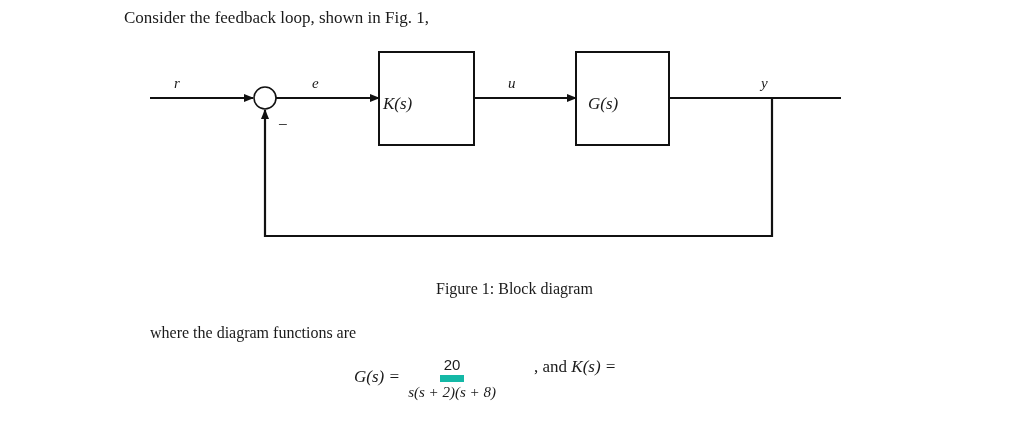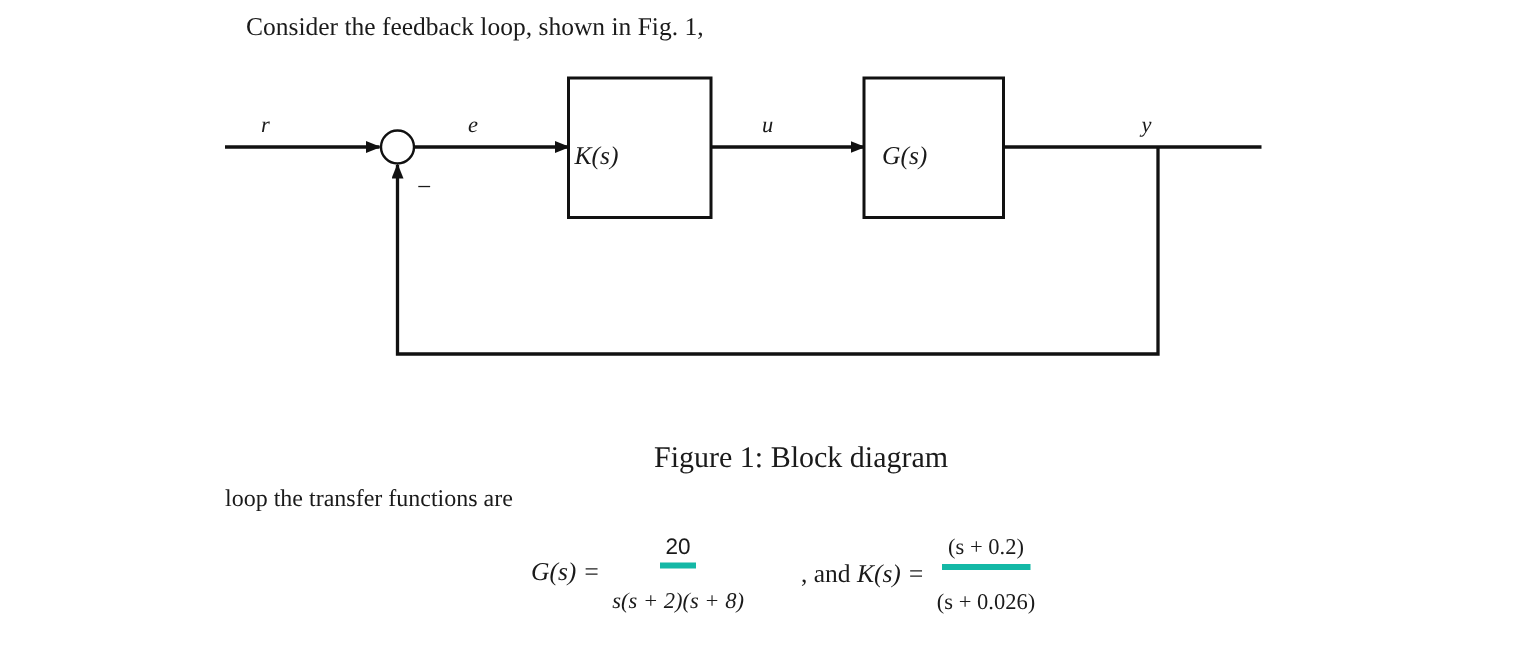--- a/index.html
+++ b/index.html
@@ -1,28 +1,28 @@
 <!DOCTYPE html>
 <html><head>
 <meta charset="utf-8">
 <style>
   html, body { margin:0; padding:0; background:#ffffff; }
   body { width:1024px; height:437px; position:relative; overflow:hidden;
          font-family: "DejaVu Serif", "Liberation Serif", serif; color:#1a1a1a; }
   .txt { position:absolute; white-space:nowrap; font-family: "Liberation Serif", "DejaVu Serif", serif; }
-  .intro { left:124px; top:8px; font-size:17px;margin-left:40px; }
+  .intro { left:124px; top:8px; font-size:17px; }
   .where { left:150px; top:324px; font-size:16px; }
-  .caption { left:436px; top:280px; font-size:20px;margin-top:14px; }
+  .caption { left:436px; top:280px; font-size:16px; }
   svg.diagram { position:absolute; left:0; top:0; }
   .lbl { font-family:"Liberation Serif","DejaVu Serif",serif; font-style:italic; font-size:15px; fill:#1a1a1a; }
   .blk { font-family:"Liberation Serif","DejaVu Serif",serif; font-size:17px; fill:#1a1a1a; }
   .eq { position:absolute; font-family:"Liberation Serif","DejaVu Serif",serif; font-size:17px; }
   .frac { display:inline-flex; flex-direction:column; align-items:center; vertical-align:middle; }
-  .frac .num { padding:0 4px 2px; border-bottom:4px solid #14b8a6; font-size:15px; }
-  .frac .den { padding:2px 4px 0; font-size:15px;margin-top:12px; }
+  .frac .num { padding:0 4px 2px; border-bottom:7px solid #14b8a6; font-size:15px; }
+  .frac .den { padding:2px 4px 0; font-size:15px; }
 </style>
 </head>
 <body>
 
 <div class="txt intro">Consider the feedback loop, shown in Fig. 1,</div>
 
 <svg class="diagram" width="1024" height="437">
   <defs>
     <marker id="arr" markerWidth="10" markerHeight="8" refX="9" refY="4" orient="auto" markerUnits="userSpaceOnUse">
       <path d="M0,0 L10,4 L0,8 z" fill="#111"></path>
@@ -48,30 +48,26 @@
   <text class="lbl" x="174" y="88">r</text>
   <text class="lbl" x="312" y="88">e</text>
   <text class="lbl" x="508" y="88">u</text>
   <text class="lbl" x="761" y="88">y</text>
   <text class="blk" x="278" y="130">−</text>
   <text class="blk" x="383" y="109" font-style="italic">K(s)</text>
   <text class="blk" x="588" y="109" font-style="italic">G(s)</text>
 </svg>
 
 <div class="txt caption">Figure 1: Block diagram</div>
-<div class="txt where">loop the transfer functions are</div>
+<div class="txt where">where the diagram functions are</div>
 
 <div class="eq" style="left:354px; top:356px;">
   <span style="font-style:italic;text-align:center;">G(s) =</span>
   <span class="frac">
     <span class="num" style="font-family:'Liberation Sans','DejaVu Sans',sans-serif;">20</span>
     <span class="den" style="font-style:italic;">s(s + 2)(s + 8)</span>
   </span>
 </div>
 
 <div class="eq" style="left:534px; top:357px;">
   <span>, and</span>
   <span style="font-style:italic;text-align:right;">K(s) =</span>
-  <span class="frac">
-    <span class="num">(s + 0.2)</span>
-    <span class="den">(s + 0.026)</span>
-  </span>
 </div>
 
 </body></html>

